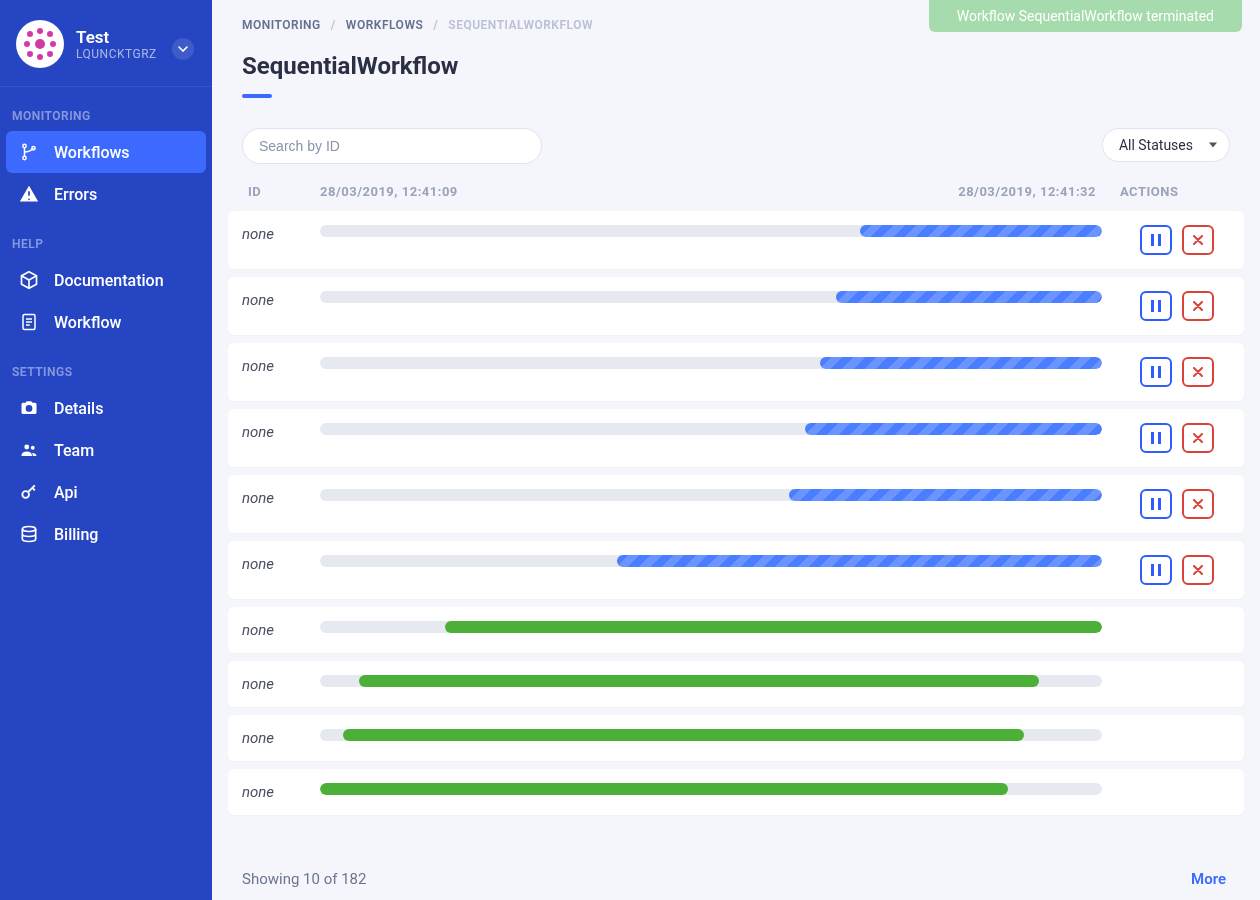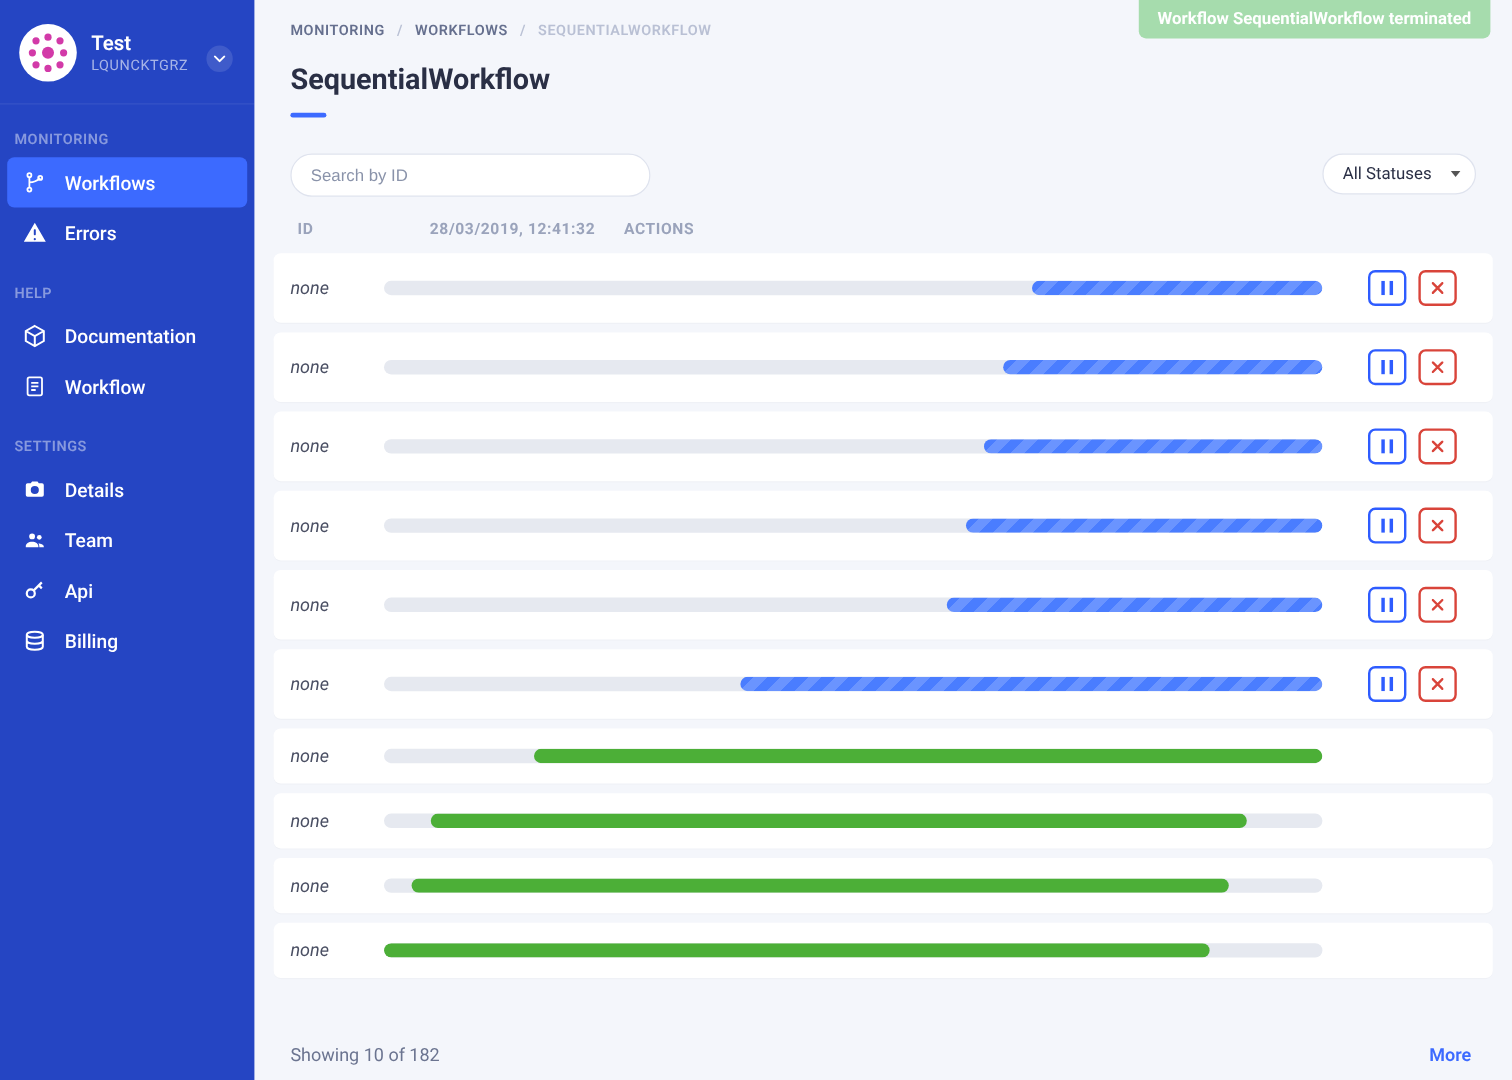--- a/index.html
+++ b/index.html
@@ -82,22 +82,22 @@
     flex-direction: column;
     position: relative;
   }
   .toast {
     position: absolute;
     top: 0;
     right: 18px;
     background: rgba(125, 206, 130, 0.65);
     color: #fff;
     font-size: 14px;
-    font-weight: 700;
-    padding: 8px 16px;
+    font-weight: 400;
+    padding: 8px 28px;
     border-radius: 0 0 6px 6px;
   }
   .breadcrumb {
     padding: 18px 30px 10px 30px;
     font-size: 12px;
     letter-spacing: 0.5px;
     color: #9ba4bd;
     font-weight: 600;
     text-transform: uppercase;
     display:flex;gap:10px;align-items:center;
@@ -161,21 +161,21 @@
   .th-actions { width: 110px; text-align:left; }
 
   .rows {
     padding: 0 16px;
     display:flex;flex-direction:column;gap:8px;
   }
   .row {
     background:#fff;
     border-radius:6px;
     display:flex;
-    align-items:center;
+    align-items:flex-start;
     padding: 14px 14px;
     box-shadow: 0 1px 0 rgba(0,0,0,0.02);
   }
   .row-id {
     width: 60px;
     font-style: italic;
     font-size: 15px;
     color:#4a4f63;
   }
   .row-bar-wrap {
@@ -357,20 +357,21 @@
       <input class="search-input" placeholder="Search by ID" style="">
     </div>
     <div class="status-select">
       <span>All Statuses</span>
       <span class="caret"></span>
     </div>
   </div>
 
   <div class="table-header">
     <div class="th-id">ID</div>
+    <div class="th-start">28/03/2019, 12:41:09</div>
     <div class="th-end">28/03/2019, 12:41:32</div>
     <div class="th-actions">ACTIONS</div>
   </div>
 
   <div class="rows" id="rows">
       <div class="row">
         <div class="row-id">none</div>
         <div class="row-bar-wrap">
           <div class="row-bar-seg seg-blue" style="left: 69%; right: 0%;"></div>
         </div>

